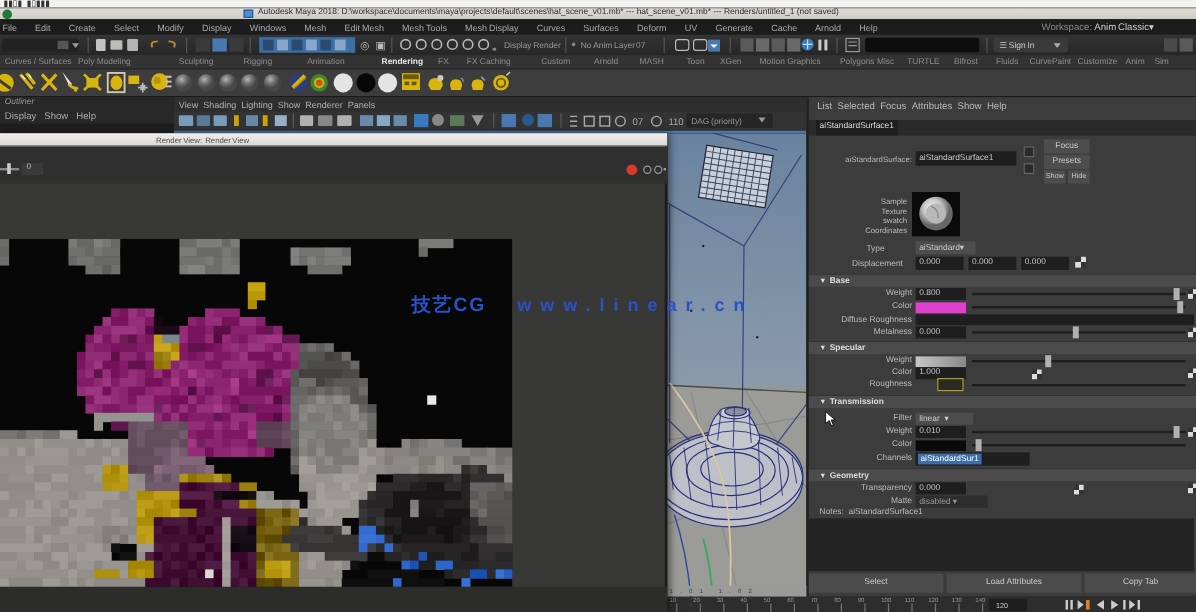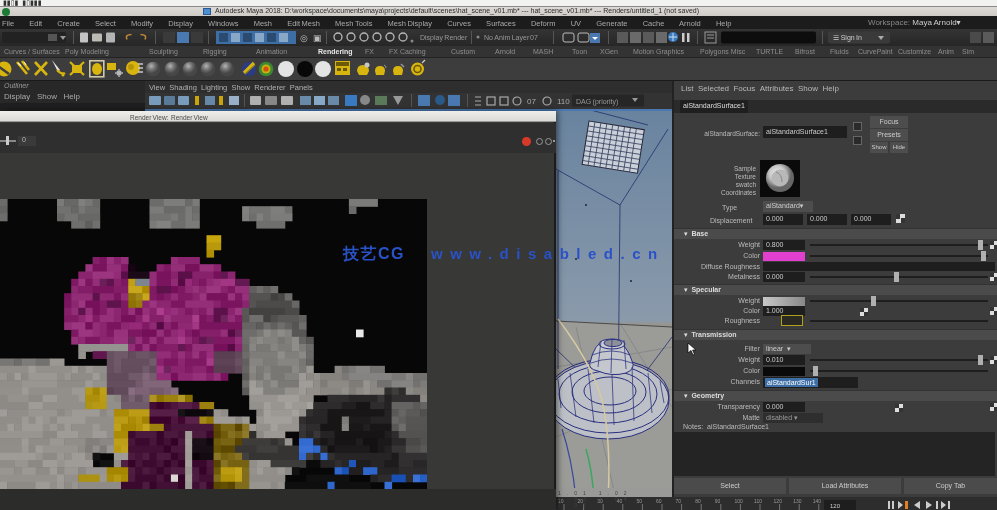--- a/index.html
+++ b/index.html
@@ -9,21 +9,21 @@
 <div class="abs" style="left:3px;top:-1px;font-size:7px;color:#333;letter-spacing:1px"><span style="letter-spacing:0">▮▮▯▮&nbsp;&nbsp;▮▯▮▮▮</span></div>
 <div class="abs" style="left:0;top:6px;width:997px;height:1px;background:#8a8a8a"></div>
 
 <div class="abs" style="left:0;top:7px;width:997px;height:9px;background:linear-gradient(#dedbd7,#cfccc8)"></div>
 <div class="abs" style="left:2px;top:8px;width:8px;height:8px;border-radius:50%;background:#1d7a35"></div>
 <div class="abs" style="left:203px;top:8px;width:8px;height:7px;background:#4a8fd0;border:1px solid #2a5a90"></div>
 <div class="abs" style="left:215px;top:7px;font-size:7px;color:#2a2a2a">Autodesk Maya 2018: D:\workspace\documents\maya\projects\default\scenes\hat_scene_v01.mb* --- hat_scene_v01.mb* --- Renders/untitled_1 (not saved)</div>
 
 <div class="abs" style="left:0;top:16px;width:997px;height:13px;background:#1c1c1c"></div>
 <div class="abs" style="left:2px;top:19px;font-size:7.5px;color:#a8a8a8;word-spacing:5.5px">File&nbsp; Edit&nbsp; Create&nbsp; Select&nbsp; Modify&nbsp; Display&nbsp; Windows&nbsp; Mesh&nbsp; Edit Mesh&nbsp; Mesh Tools&nbsp; Mesh Display&nbsp; Curves&nbsp; Surfaces&nbsp; Deform&nbsp; UV&nbsp; Generate&nbsp; Cache&nbsp; Arnold&nbsp; Help</div>
-<div class="abs" style="left:868px;top:18px;font-size:8px;color:#888">Workspace: <span style="color:#ccc">Maya Arnold▾</span></div>
+<div class="abs" style="left:868px;top:18px;font-size:8px;color:#888">Workspace: <span style="color:#ccc">Anim Classic▾</span></div>
 
 <div class="abs" style="left:0;top:29px;width:997px;height:17px;background:linear-gradient(#343434,#262626)">
 <svg width="997" height="17" style="display:block">
  <rect x="2" y="3" width="64" height="11" rx="2" fill="#222"></rect>
  <rect x="48" y="5" width="9" height="7" fill="#555"></rect>
       <path d="M60 7l3 4 3-4z" fill="#999"></path>
  <rect x="73" y="2" width="1" height="13" fill="#555"></rect>
  <rect x="80" y="3.5" width="8" height="10" fill="#c4c4c4" rx="1"></rect>
       <rect x="92" y="4.5" width="10" height="8" fill="#bcbcb4" rx="1"></rect>
       <rect x="106" y="3.5" width="9" height="10" fill="#b4b4b4" rx="1"></rect>
@@ -1362,12 +1362,12 @@
     <rect x="227.8" y="282.8" width="7.6" height="7.8" fill="#594400"></rect>
     <rect x="235.0" y="282.8" width="14.7" height="7.8" fill="#816c1c"></rect>
     <rect x="249.2" y="282.8" width="21.9" height="7.8" fill="#979490"></rect>
     <rect x="270.6" y="282.8" width="7.6" height="7.8" fill="#8d8a86"></rect>
     <rect x="277.7" y="282.8" width="7.6" height="7.8" fill="#979490"></rect>
     <rect x="284.8" y="282.8" width="43.2" height="7.8" fill="#0e0e0e"></rect>
     <rect x="327.5" y="282.8" width="7.6" height="7.8" fill="#2f67cd"></rect>
     <rect x="334.6" y="282.8" width="36.1" height="7.8" fill="#0f0f0f"></rect>
     <rect x="384.5" y="282.8" width="7.6" height="7.8" fill="#3870d6"></rect>
   </svg>
-<div class="abs" style="left:343px;top:244px;font-size:16px;color:#2a52c8;font-weight:bold;letter-spacing:1.5px;white-space:nowrap">技艺CG<span style="font-size:15px;letter-spacing:7.5px;margin-left:26px">www.disabled.cn</span></div>
+<div class="abs" style="left:343px;top:244px;font-size:16px;color:#2a52c8;font-weight:bold;letter-spacing:1.5px;white-space:nowrap">技艺CG<span style="font-size:15px;letter-spacing:7.5px;margin-left:26px">www.linear.cn</span></div>
 </body></html>

